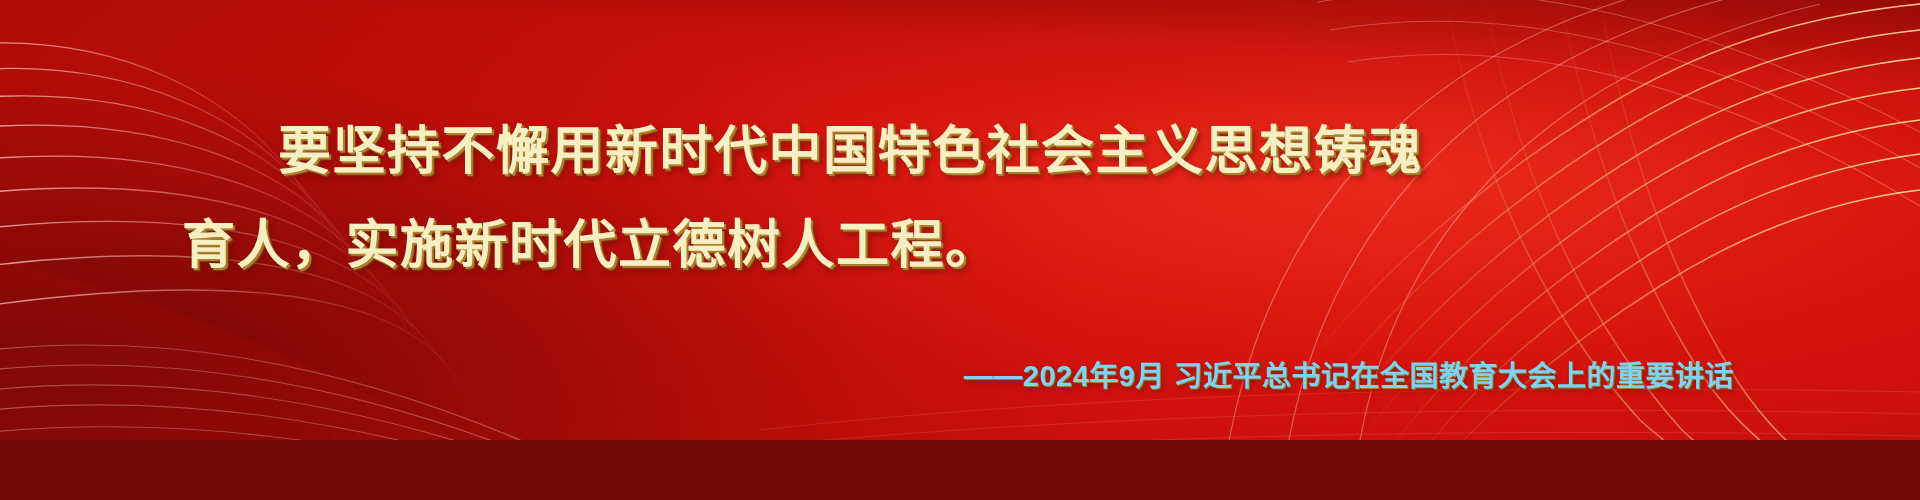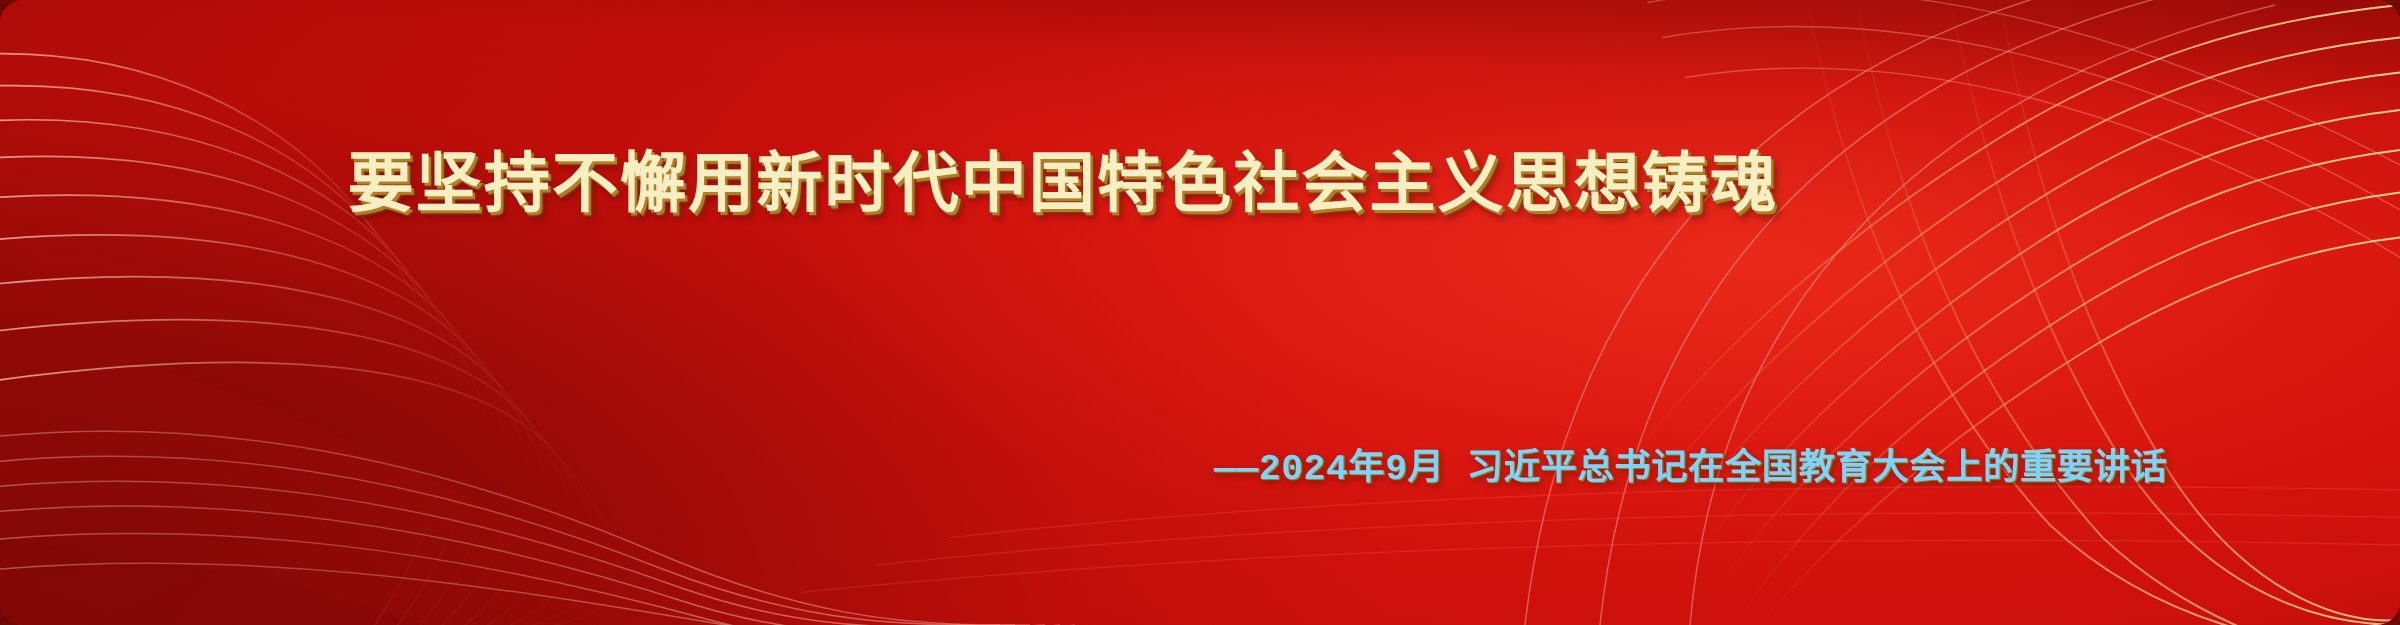--- a/index.html
+++ b/index.html
@@ -4,25 +4,24 @@
 <title>banner</title>
 <style>
   html, body {
     margin: 0;
     padding: 0;
     background: #6e0906;
   }
   #banner {
     position: relative;
     width: 1920px;
-    height: 500px;
+    height: 440px;
     overflow: hidden;
-    font-family: Liberation Mono, monospace;
+    font-family: Liberation Sans, sans-serif;
     background: #c8100b;
-    border-radius: 19px;
   }
 
   
   .bg-layer {
     position: absolute;
     inset: 0;
     pointer-events: none;
   }
   .bg-base {
     background:
@@ -193,18 +192,19 @@
       <path d="M640,474 C1020,436 1460,426 1920,436"></path>
     </g>
   </svg>
 
   <div class="bg-layer bg-vignette"></div>
 
   <div class="content">
 
     <div class="headline">
       <span class="hl-line line1">要坚持不懈用新时代中国特色社会主义思想铸魂</span>
+      <span class="hl-line line2">育人，实施新时代立德树人工程。</span>
     </div>
 
     <div class="attribution">——2024年9月 习近平总书记在全国教育大会上的重要讲话</div>
 
   </div>
 </div>
 
 </body></html>

